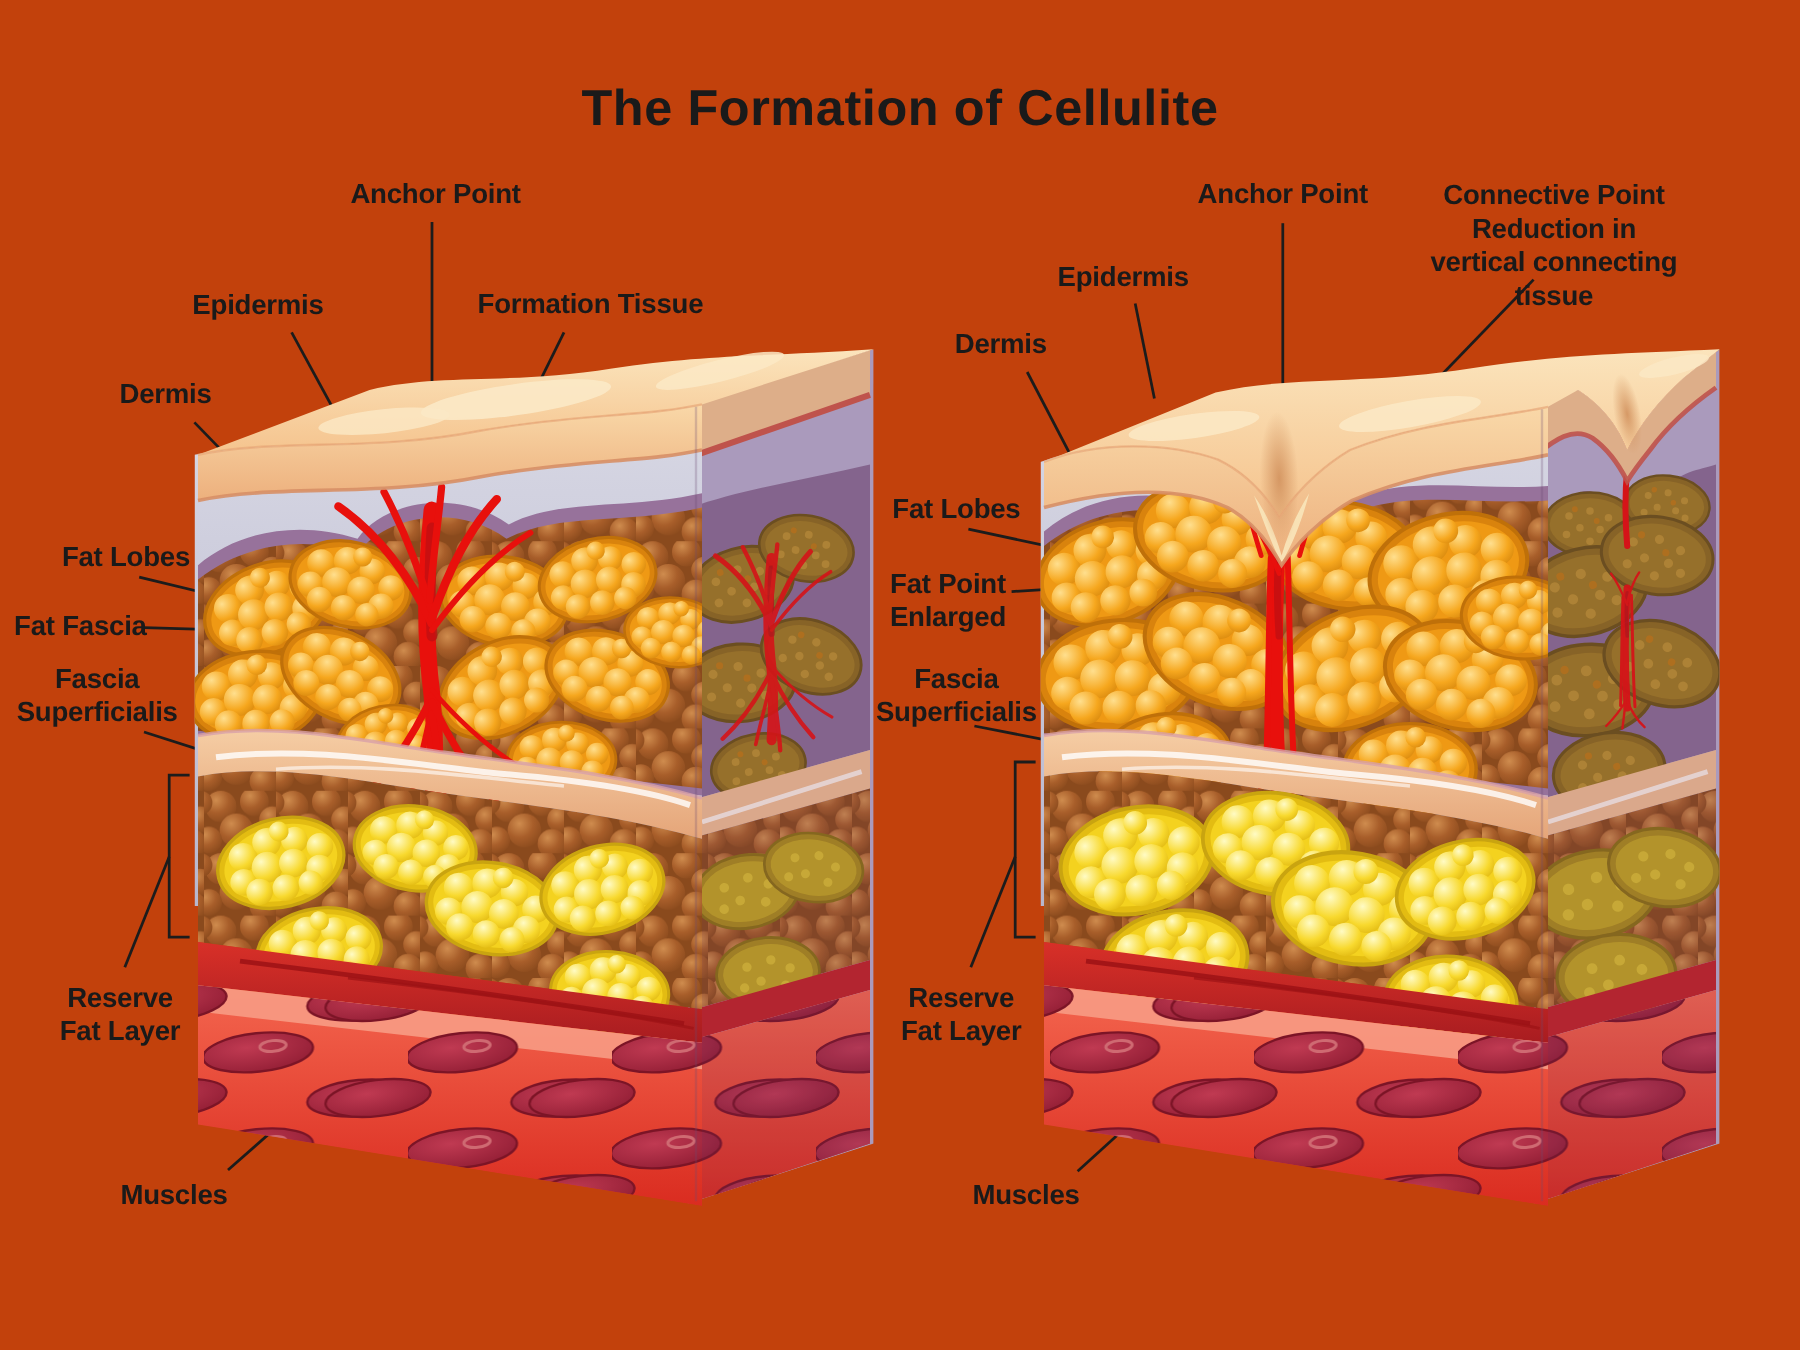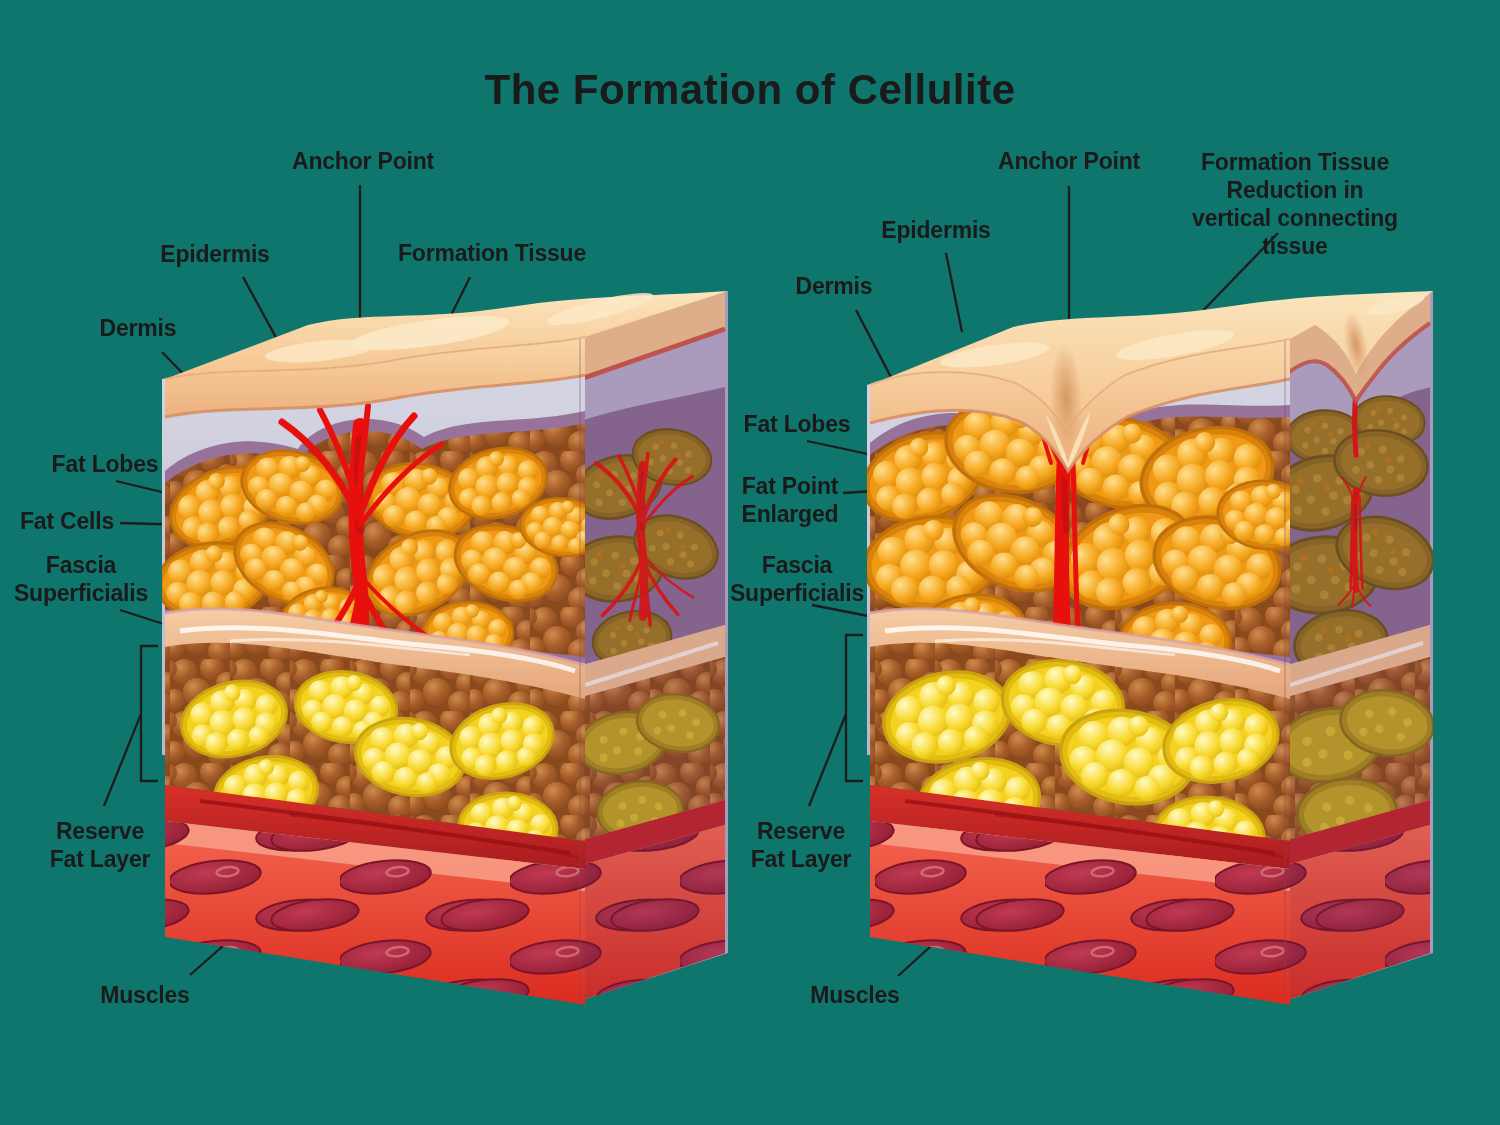--- a/index.html
+++ b/index.html
@@ -1,16 +1,16 @@
 <!DOCTYPE html>
 <html><head>
 <meta charset="utf-8">
 <style>
   html,body{margin:0;padding:0;background:#ffffff;}
-  .stage{position:relative;width:1500px;height:1125px;background:#0f766e;overflow:hidden;
+  .stage{position:relative;width:1500px;height:1125px;background:#c2410c;overflow:hidden;
          font-family:"Liberation Sans", sans-serif;}
   .stage svg.art{position:absolute;left:0;top:0;}
   .lbl{position:absolute;color:#1a1a1a;font-weight:bold;font-size:23px;line-height:1.22;
        text-align:center;letter-spacing:-0.2px;}
   .title{font-size:42px;letter-spacing:0.5px;}
   .caption{font-size:40px;letter-spacing:0.5px;}
 </style>
 </head>
 <body>
 
@@ -411,27 +411,27 @@
   </g>
 </svg>
 
 <div class="lbl title" style="left:450px;top:64px;width:600px;">The Formation of Cellulite</div>
 
 <div class="lbl" style="left:263px;top:147px;width:200px;">Anchor Point</div>
 <div class="lbl" style="left:135px;top:240px;width:160px;">Epidermis</div>
 <div class="lbl" style="left:382px;top:239px;width:220px;">Formation Tissue</div>
 <div class="lbl" style="left:68px;top:314px;width:140px;">Dermis</div>
 <div class="lbl" style="left:25px;top:450px;width:160px;">Fat Lobes</div>
-<div class="lbl" style="left:0px;top:507px;width:134px;">Fat Cells</div>
+<div class="lbl" style="left:0px;top:507px;width:134px;">Fat Fascia</div>
 <div class="lbl" style="left:1px;top:551px;width:160px;">Fascia Superficialis</div>
 <div class="lbl" style="left:40px;top:817px;width:120px;">Reserve Fat Layer</div>
 <div class="lbl" style="left:65px;top:981px;width:160px;">Muscles</div>
 
 <div class="lbl" style="left:969px;top:147px;width:200px;">Anchor Point</div>
-<div class="lbl" style="left:1187px;top:148px;width:216px;">Formation Tissue Reduction in vertical connecting tissue</div>
+<div class="lbl" style="left:1187px;top:148px;width:216px;">Connective Point Reduction in vertical connecting tissue</div>
 <div class="lbl" style="left:856px;top:216px;width:160px;">Epidermis</div>
 <div class="lbl" style="left:764px;top:272px;width:140px;">Dermis</div>
 <div class="lbl" style="left:717px;top:410px;width:160px;">Fat Lobes</div>
 <div class="lbl" style="left:730px;top:472px;width:120px;">Fat Point Enlarged</div>
 <div class="lbl" style="left:717px;top:551px;width:160px;">Fascia Superficialis</div>
 <div class="lbl" style="left:741px;top:817px;width:120px;">Reserve Fat Layer</div>
 <div class="lbl" style="left:775px;top:981px;width:160px;">Muscles</div>
 
 </div>
 

